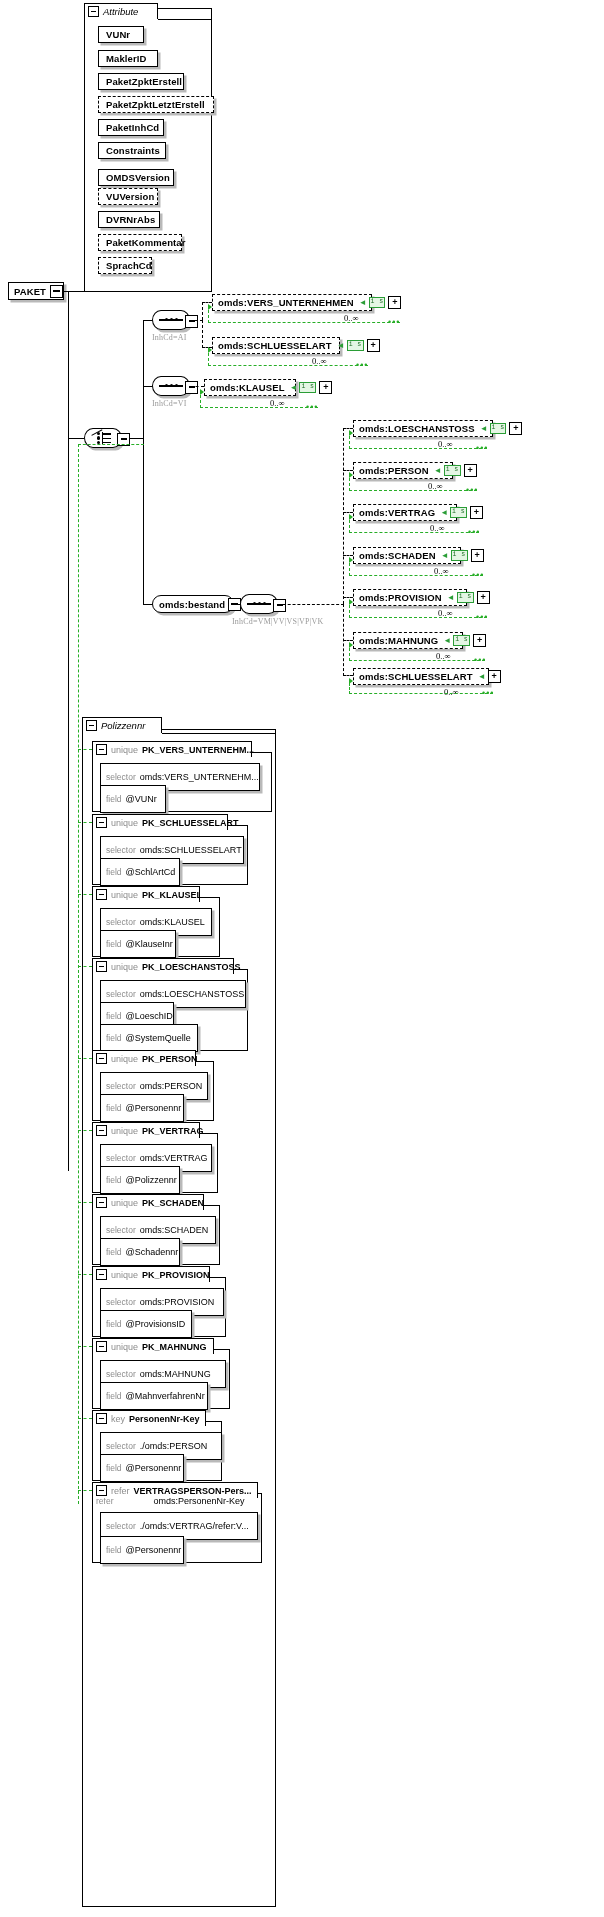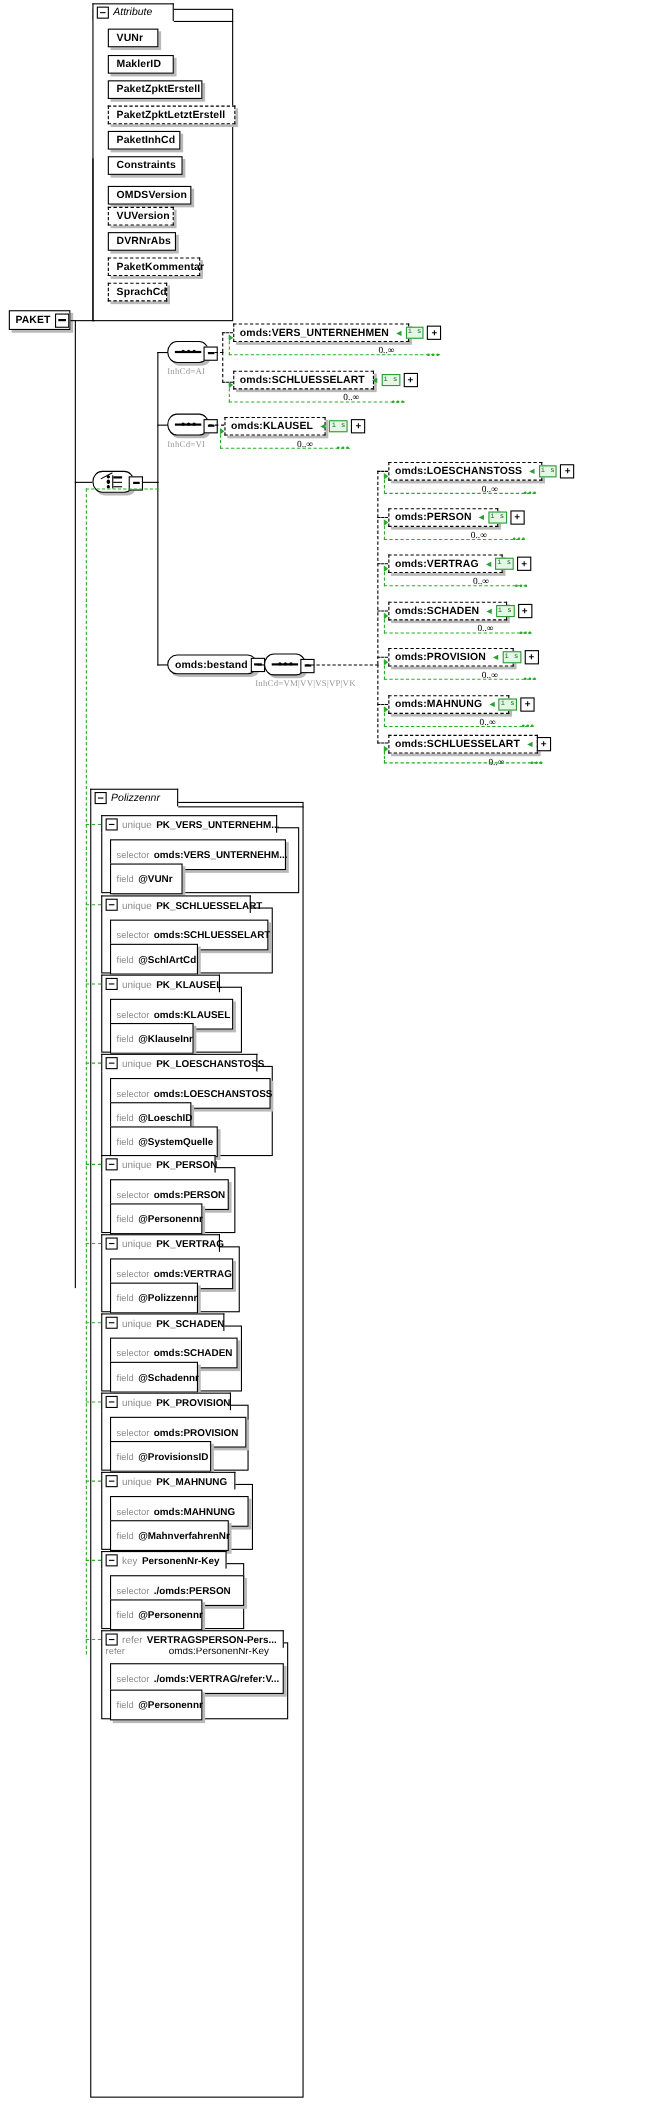--- a/index.html
+++ b/index.html
@@ -105,21 +105,21 @@
     white-space:nowrap;
   }
   .chead .kind{color:#8c8c8c;font-size:9px;}
   .chead .nm{font-weight:bold;font-size:9px;}
   .crow{
     position:absolute;border:1.3px solid #000;background:#fff;height:16px;
     display:flex;align-items:center;gap:4px;padding:13px 5px;box-sizing:border-box;
     box-shadow:2.5px 2.5px 0 0 #b9b9b9;white-space:nowrap;text-align:center;
   }
   .crow .k{color:#8c8c8c;font-size:8.5px;}
-  .crow .v{font-weight:bold;font-size:9px;}
+  .crow .v{font-weight:normal;font-size:9px;}
   .refrow{position:absolute;height:14px;display:flex;align-items:center;gap:4px;white-space:nowrap;}
   .refrow .k{color:#8c8c8c;font-size:8.5px;}
   .refrow .v{font-size:9px;color:#000;}
 
   
   .root{height:18px;padding:0 3px 0 5px;gap:4px;}
   .root .lbl{font-weight:bold;font-size:9.5px;padding:0;}
 
   .greendots{position:absolute;color:#27ae27;font-size:9px;letter-spacing:1px;line-height:1;}
   .arrowhead{position:absolute;width:0;height:0;border-left:4px solid #27ae27;border-top:3px solid transparent;border-bottom:3px solid transparent;}

